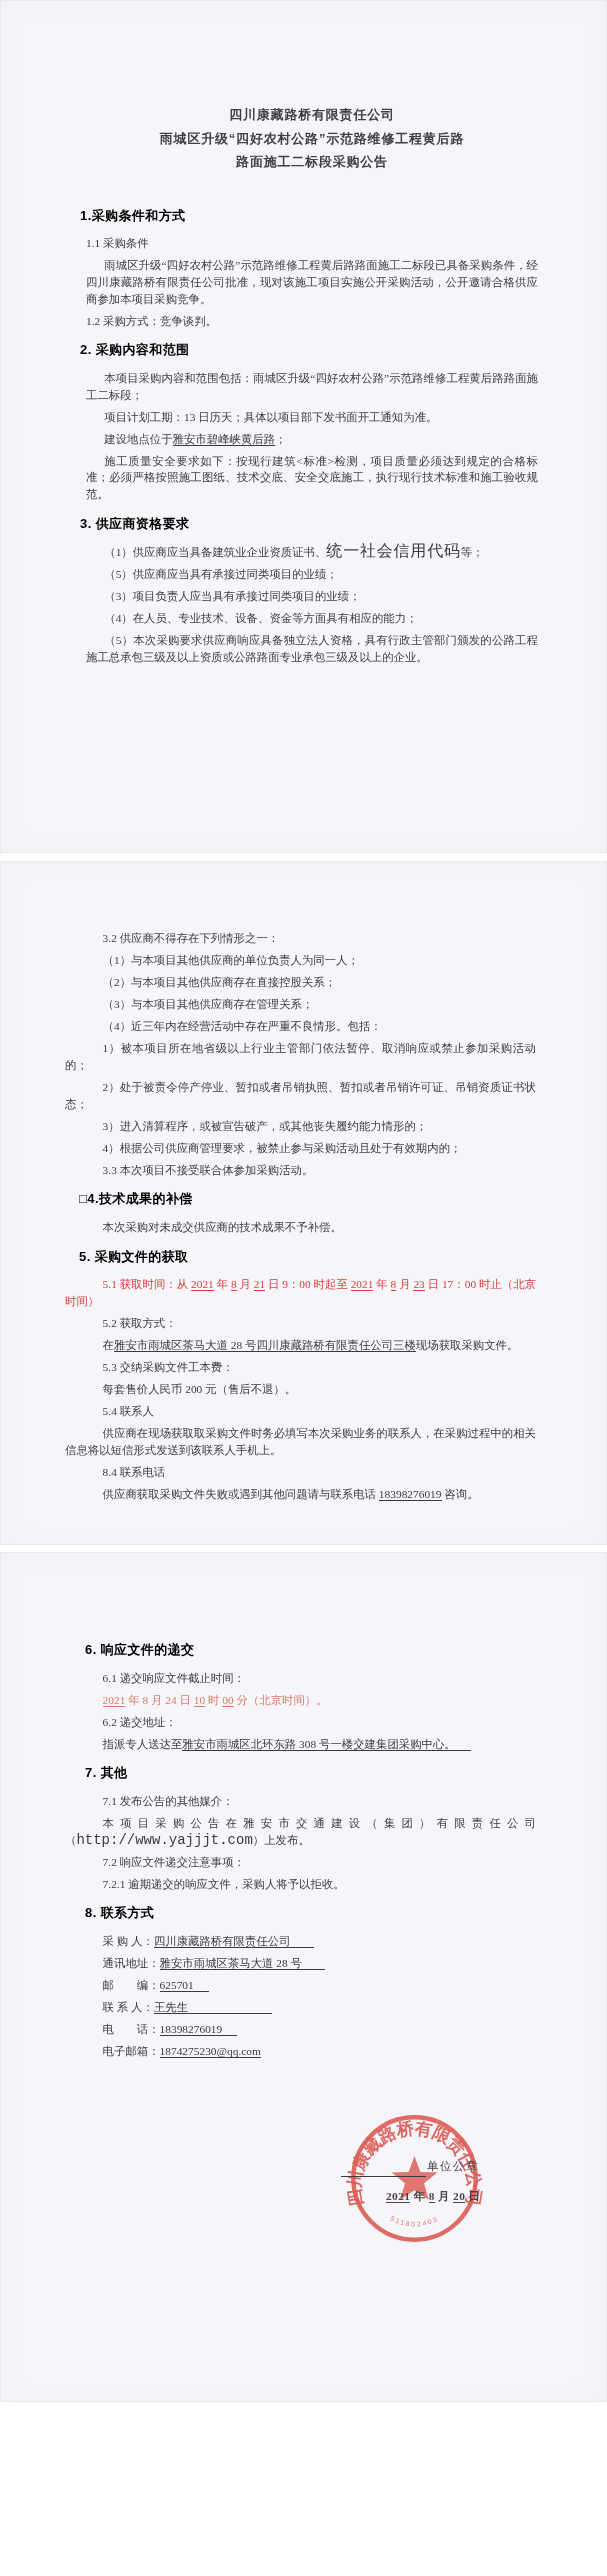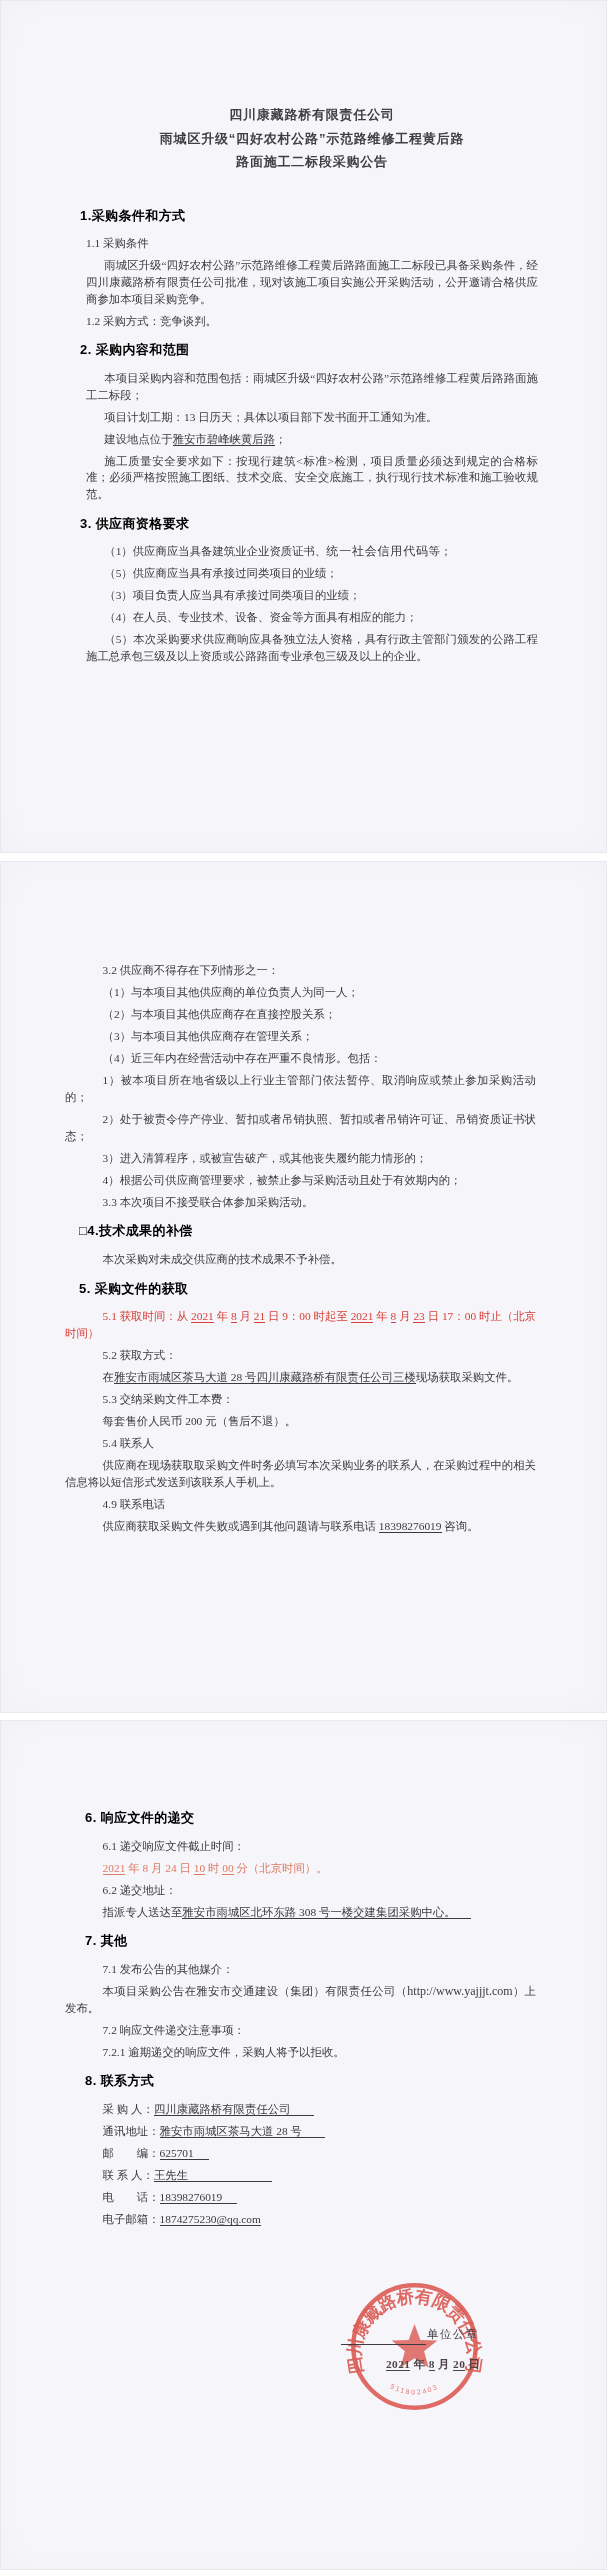--- a/index.html
+++ b/index.html
@@ -12,21 +12,21 @@
   .doc { width:607px; }
   .page {
     position:relative;
     background:#f6f5f9;
     border:0.8px solid #e9e8ee;
     box-shadow:inset 0 0 38px rgba(20,20,60,0.02);
     overflow:hidden;
   }
   .page-gap { height:7.6px; background:#ffffff; }
   #page1 { height:853px; padding:102px 68px 0 85px; }
-  #page2 { height:852px; padding:96px 70px 0 64px; }
+  #page2 { height:684px; padding:64px 70px 0 64px; }
   #page3 { height:850px; padding:76px 70px 0 64px; }
 
   .b { font-size:11.4px; line-height:16.7px; margin:4.6px 0 5.3px; text-align:justify; }
   .title {
     text-align:center; font-family:"Liberation Sans","DejaVu Sans",sans-serif;
     font-weight:bold; font-size:13px; line-height:23.5px; color:#3f3f44;
     margin:0; letter-spacing:0.8px;
   }
   .hd {
     font-family:"Liberation Sans","DejaVu Sans",sans-serif;
@@ -35,22 +35,22 @@
   }
   #page1 .hd { margin-left:-6px; }
   #page2 .hd { margin-left:14px; }
   #page3 .hd { margin-left:20px; }
   .mt-lg { margin-top:33px; }
   .ind  { text-indent:1.6em; }
   #page2 .ind, #page3 .ind { text-indent:3.3em; }
   .red  { color:#d8403a; }
   .salmon { color:#dd7a63; }
   .u { border-bottom:0.8px solid currentColor; }
-  .alt { font-size:12px; letter-spacing:0.8px; }
-  .mono { font-family:Liberation Serif, serif; font-size:12px; }
+  .alt { font-size:16px; letter-spacing:0.8px; }
+  .mono { font-family:Liberation Mono, monospace; font-size:14px; }
   .pad20 { padding-right:15px; }
   .pad30 { padding-right:23px; }
   .pad110 { padding-right:84px; }
 
   
   .stamp-wrap { position:absolute; left:333px; top:545px; width:161px; height:161px; }
   .stamp-svg { width:161px; height:161px; opacity:0.88; }
   .stamp-label {
     position:absolute; left:93px; top:61px; width:61px;
     font-size:11.4px; color:#3c3c40; letter-spacing:1.5px; white-space:nowrap;
@@ -103,21 +103,21 @@
       <div class="b hd"><span>□4.技术成果的补偿</span></div>
       <div class="b ind"><span>本次采购对未成交供应商的技术成果不予补偿。</span></div>
       <div class="b hd"><span>5. 采购文件的获取</span></div>
       <div class="b ind red"><span>5.1 获取时间：从 </span><span class="u">2021</span><span> 年 </span><span class="u">8</span><span> 月 </span><span class="u">21</span><span> 日 9：00 时起至 </span><span class="u">2021</span><span> 年 </span><span class="u">8</span><span> 月 </span><span class="u">23</span><span> 日 17：00 时止（北京时间）</span></div>
       <div class="b ind"><span>5.2 获取方式：</span></div>
       <div class="b ind"><span>在</span><span class="u">雅安市雨城区茶马大道 28 号四川康藏路桥有限责任公司三楼</span><span>现场获取采购文件。</span></div>
       <div class="b ind"><span>5.3 交纳采购文件工本费：</span></div>
       <div class="b ind"><span>每套售价人民币 200 元（售后不退）。</span></div>
       <div class="b ind"><span>5.4 联系人</span></div>
       <div class="b ind"><span>供应商在现场获取取采购文件时务必填写本次采购业务的联系人，在采购过程中的相关信息将以短信形式发送到该联系人手机上。</span></div>
-      <div class="b ind"><span>4.9 联系电话</span></div>
+      <div class="b ind"><span>8.4 联系电话</span></div>
       <div class="b ind"><span>供应商获取采购文件失败或遇到其他问题请与联系电话 </span><span class="u">18398276019</span><span> 咨询。</span></div>
     </div>
   <div class="page-gap"></div>
   <div class="page" id="page3">
 
     <div class="stamp-wrap">
       <svg class="stamp-svg" viewBox="0 0 200 200">
         <defs>
           <path id="arcTop" d="M 36,132 A 67,67 0 1 1 164,132" fill="none"></path>
           <path id="arcBottom" d="M 62,146 A 60,60 0 0 0 138,146" fill="none"></path>

